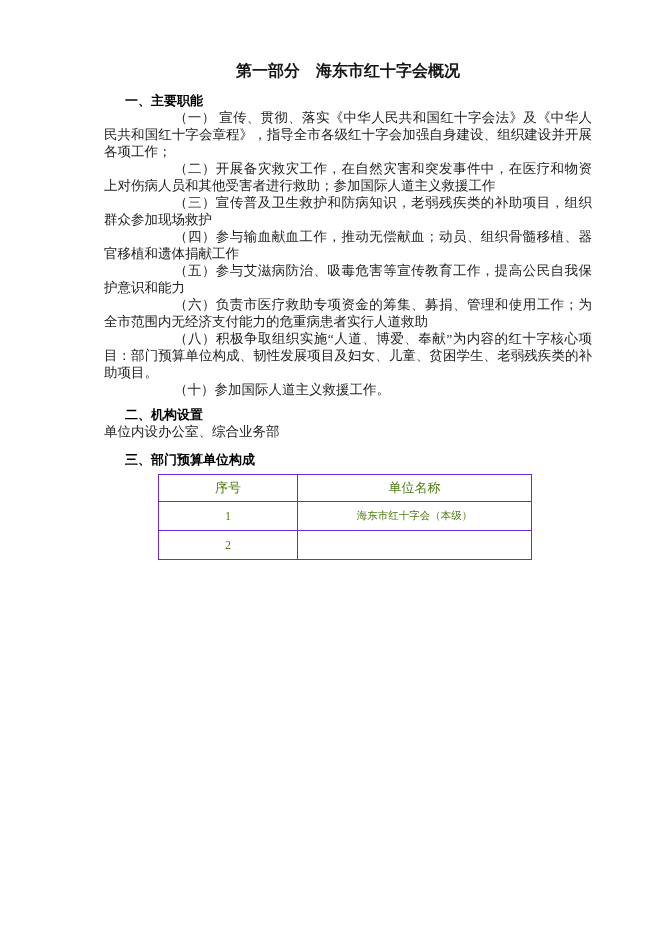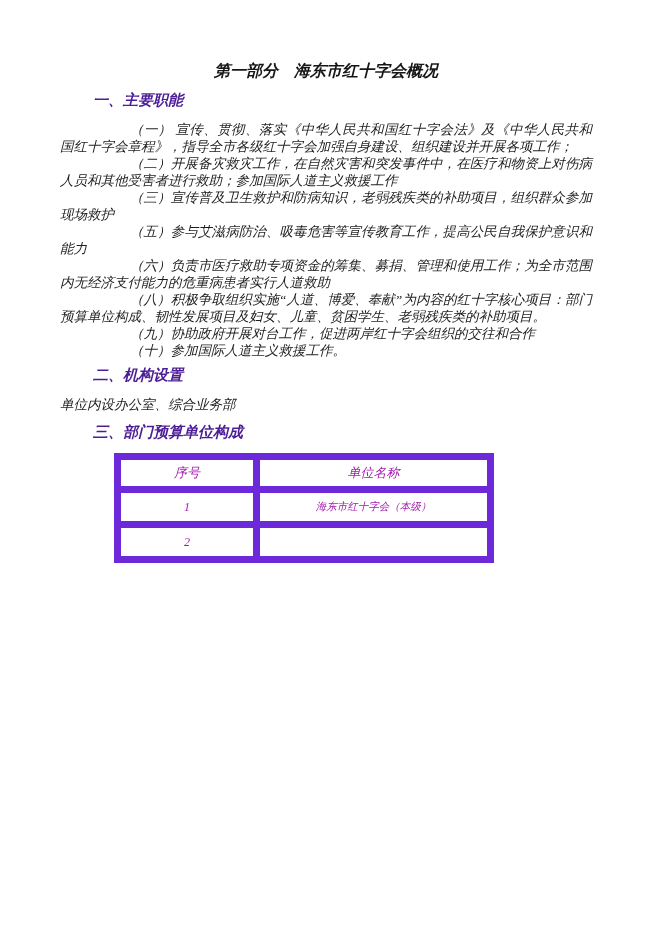--- a/index.html
+++ b/index.html
@@ -4,40 +4,39 @@
 <style>
   html,body { margin:0; padding:0; background:#ffffff; }
   .page {
     position:relative;
     width:662px; height:936px;
     background:#ffffff;
     color:#1d1d1d;
     font-family:"Liberation Serif","DejaVu Serif",serif;
     overflow:hidden;
     box-sizing:border-box;
-    padding:61px 70px 0 60px;
-    font-style:italic;
+    padding:61px 70px 0 104px;
   }
   .doc-title {
     margin:0;
     font-family:"DejaVu Sans","Liberation Sans",sans-serif;
     font-weight:bold;
     font-size:16px;
     line-height:20px;
     text-align:center;
     color:#161616;
   }
   .sec-heading {
     font-family:"DejaVu Sans","Liberation Sans",sans-serif;
     font-weight:bold;
-    font-size:15px;
+    font-size:13px;
     line-height:17px;
-    margin:12px;
+    margin:0;
     padding-left:21px;
-    color:#4c1d95;
+    color:#000000;
   }
   .h-main   { margin-top:11px; }
   .h-org    { margin-top:8px;  }
   .h-budget { margin-top:11px; }
   p.body {
     margin:0;
     font-size:13.5px;
     line-height:17px;
     text-align:justify;
     color:#1d1d1d;
@@ -55,50 +54,50 @@
   .p10 { margin-top:17px; }
   .org-line    { margin-top:19px; }
   .budget-lead { margin-top:3px; text-indent:17px; }
   table.budget {
     border-collapse:collapse;
     margin:6px 0 0 54px;
     table-layout:fixed;
     width:373px;
   }
   table.budget th, table.budget td {
-    border:7px solid #6d28d9;
+    border:1px solid #6d28d9;
     text-align:center;
     vertical-align:middle;
     padding:0;
     font-weight:normal;
-    color:#a21caf;
+    color:#4d7c0f;
   }
   table.budget th { height:26px; font-size:13px; }
   table.budget td { height:28px; }
   td.serial-cell { font-size:12px; font-family:"Liberation Serif","DejaVu Serif",serif; }
   td.unit-cell   { font-size:10.5px; }
   col.c-serial { width:139px; }
   col.c-unit   { width:234px; }
 </style>
 </head>
 <body>
 
 <div class="page">
 
   <h1 class="doc-title">第一部分　海东市红十字会概况</h1>
 
   <h2 class="sec-heading h-main">一、主要职能</h2>
 
   <p class="body fn p1">（一） 宣传、贯彻、落实《中华人民共和国红十字会法》及《中华人民共和国红十字会章程》，指导全市各级红十字会加强自身建设、组织建设并开展各项工作；</p>
   <p class="body fn p2">（二）开展备灾救灾工作，在自然灾害和突发事件中，在医疗和物资上对伤病人员和其他受害者进行救助；参加国际人道主义救援工作</p>
   <p class="body fn p3">（三）宣传普及卫生救护和防病知识，老弱残疾类的补助项目，组织群众参加现场救护</p>
+  <p class="body fn p4">（四）参与输血献血工作，推动无偿献血；动员、组织骨髓移植、器官移植和遗体捐献工作</p>
   <p class="body fn p5">（五）参与艾滋病防治、吸毒危害等宣传教育工作，提高公民自我保护意识和能力</p>
   <p class="body fn p6">（六）负责市医疗救助专项资金的筹集、募捐、管理和使用工作；为全市范围内无经济支付能力的危重病患者实行人道救助</p>
   <p class="body fn p8">（八）积极争取组织实施“人道、博爱、奉献”为内容的红十字核心项目：部门预算单位构成、韧性发展项目及妇女、儿童、贫困学生、老弱残疾类的补助项目。</p>
-  <p class="body fn p9">（九）协助政府开展对台工作，促进两岸红十字会组织的交往和合作</p>
   <p class="body fn p10">（十）参加国际人道主义救援工作。</p>
 
   <h2 class="sec-heading h-org">二、机构设置</h2>
 
   <p class="body org-line">单位内设办公室、综合业务部</p>
 
   <h2 class="sec-heading h-budget">三、部门预算单位构成</h2>
 
 
   <table class="budget">

